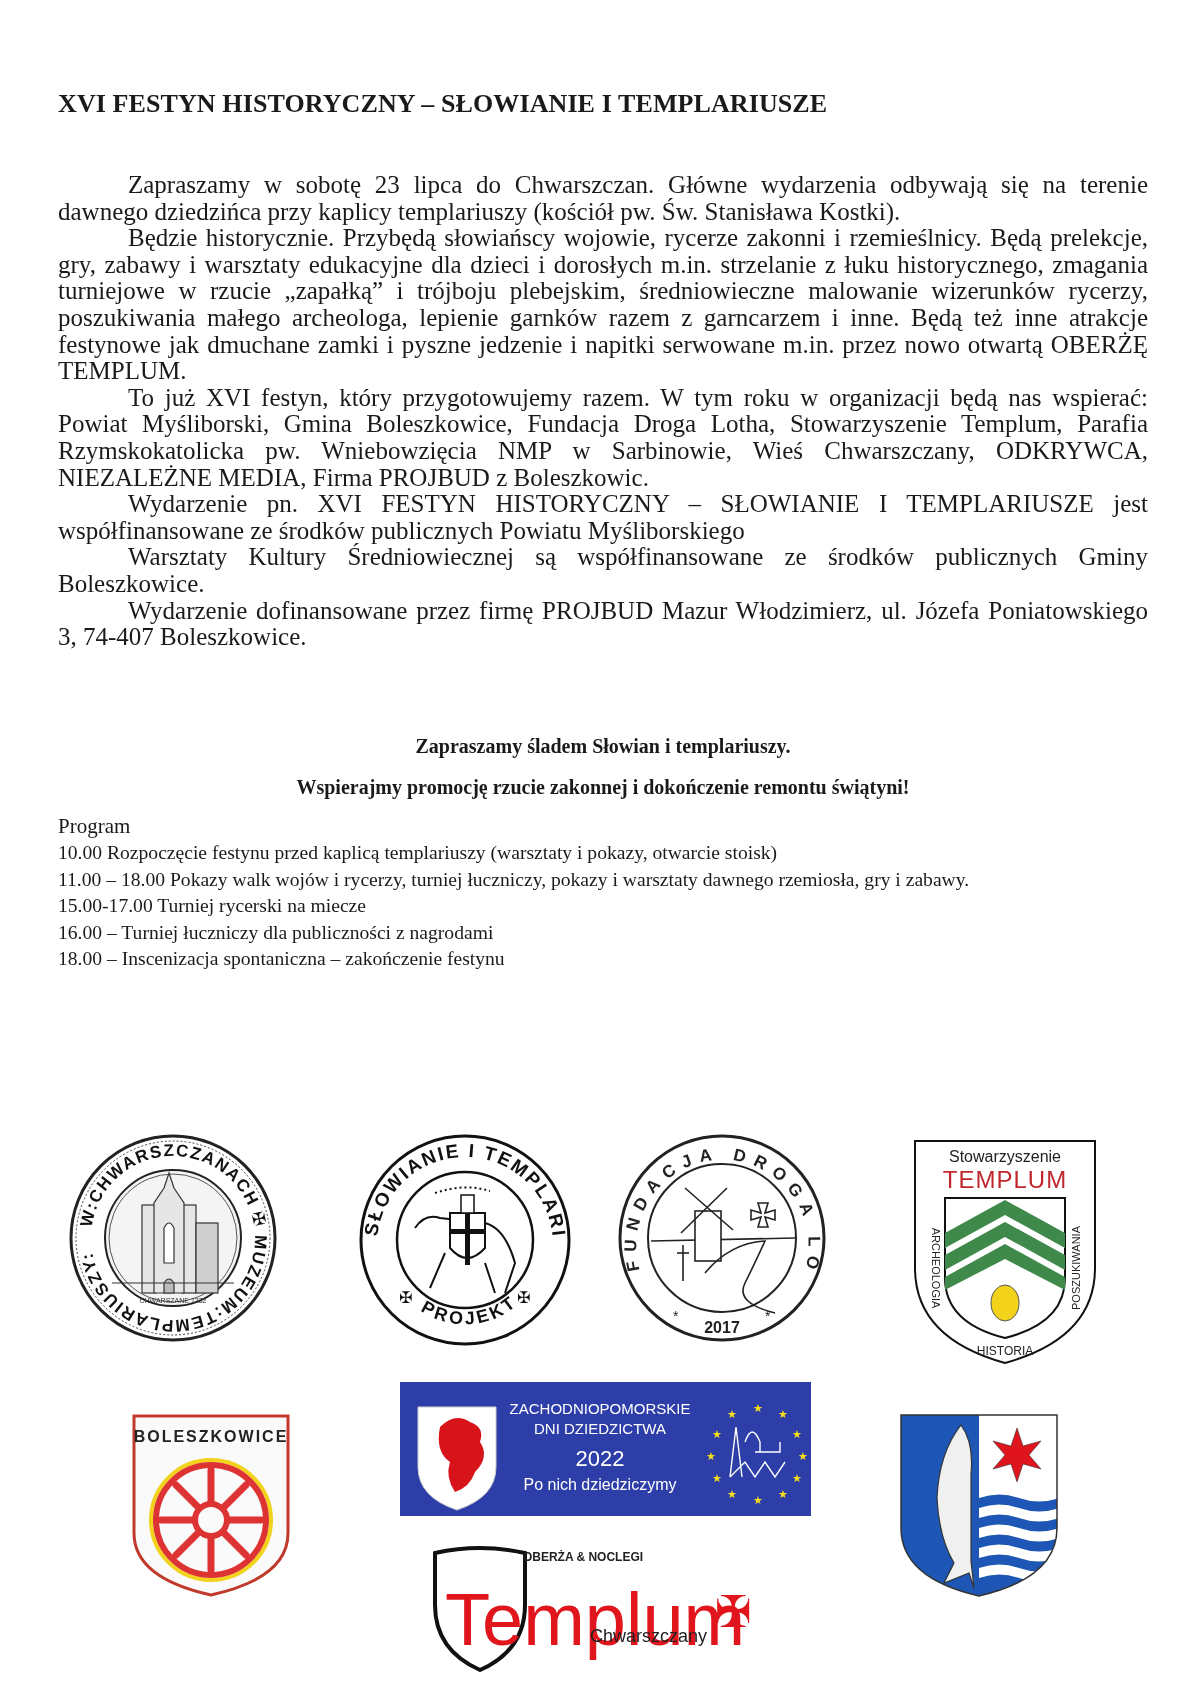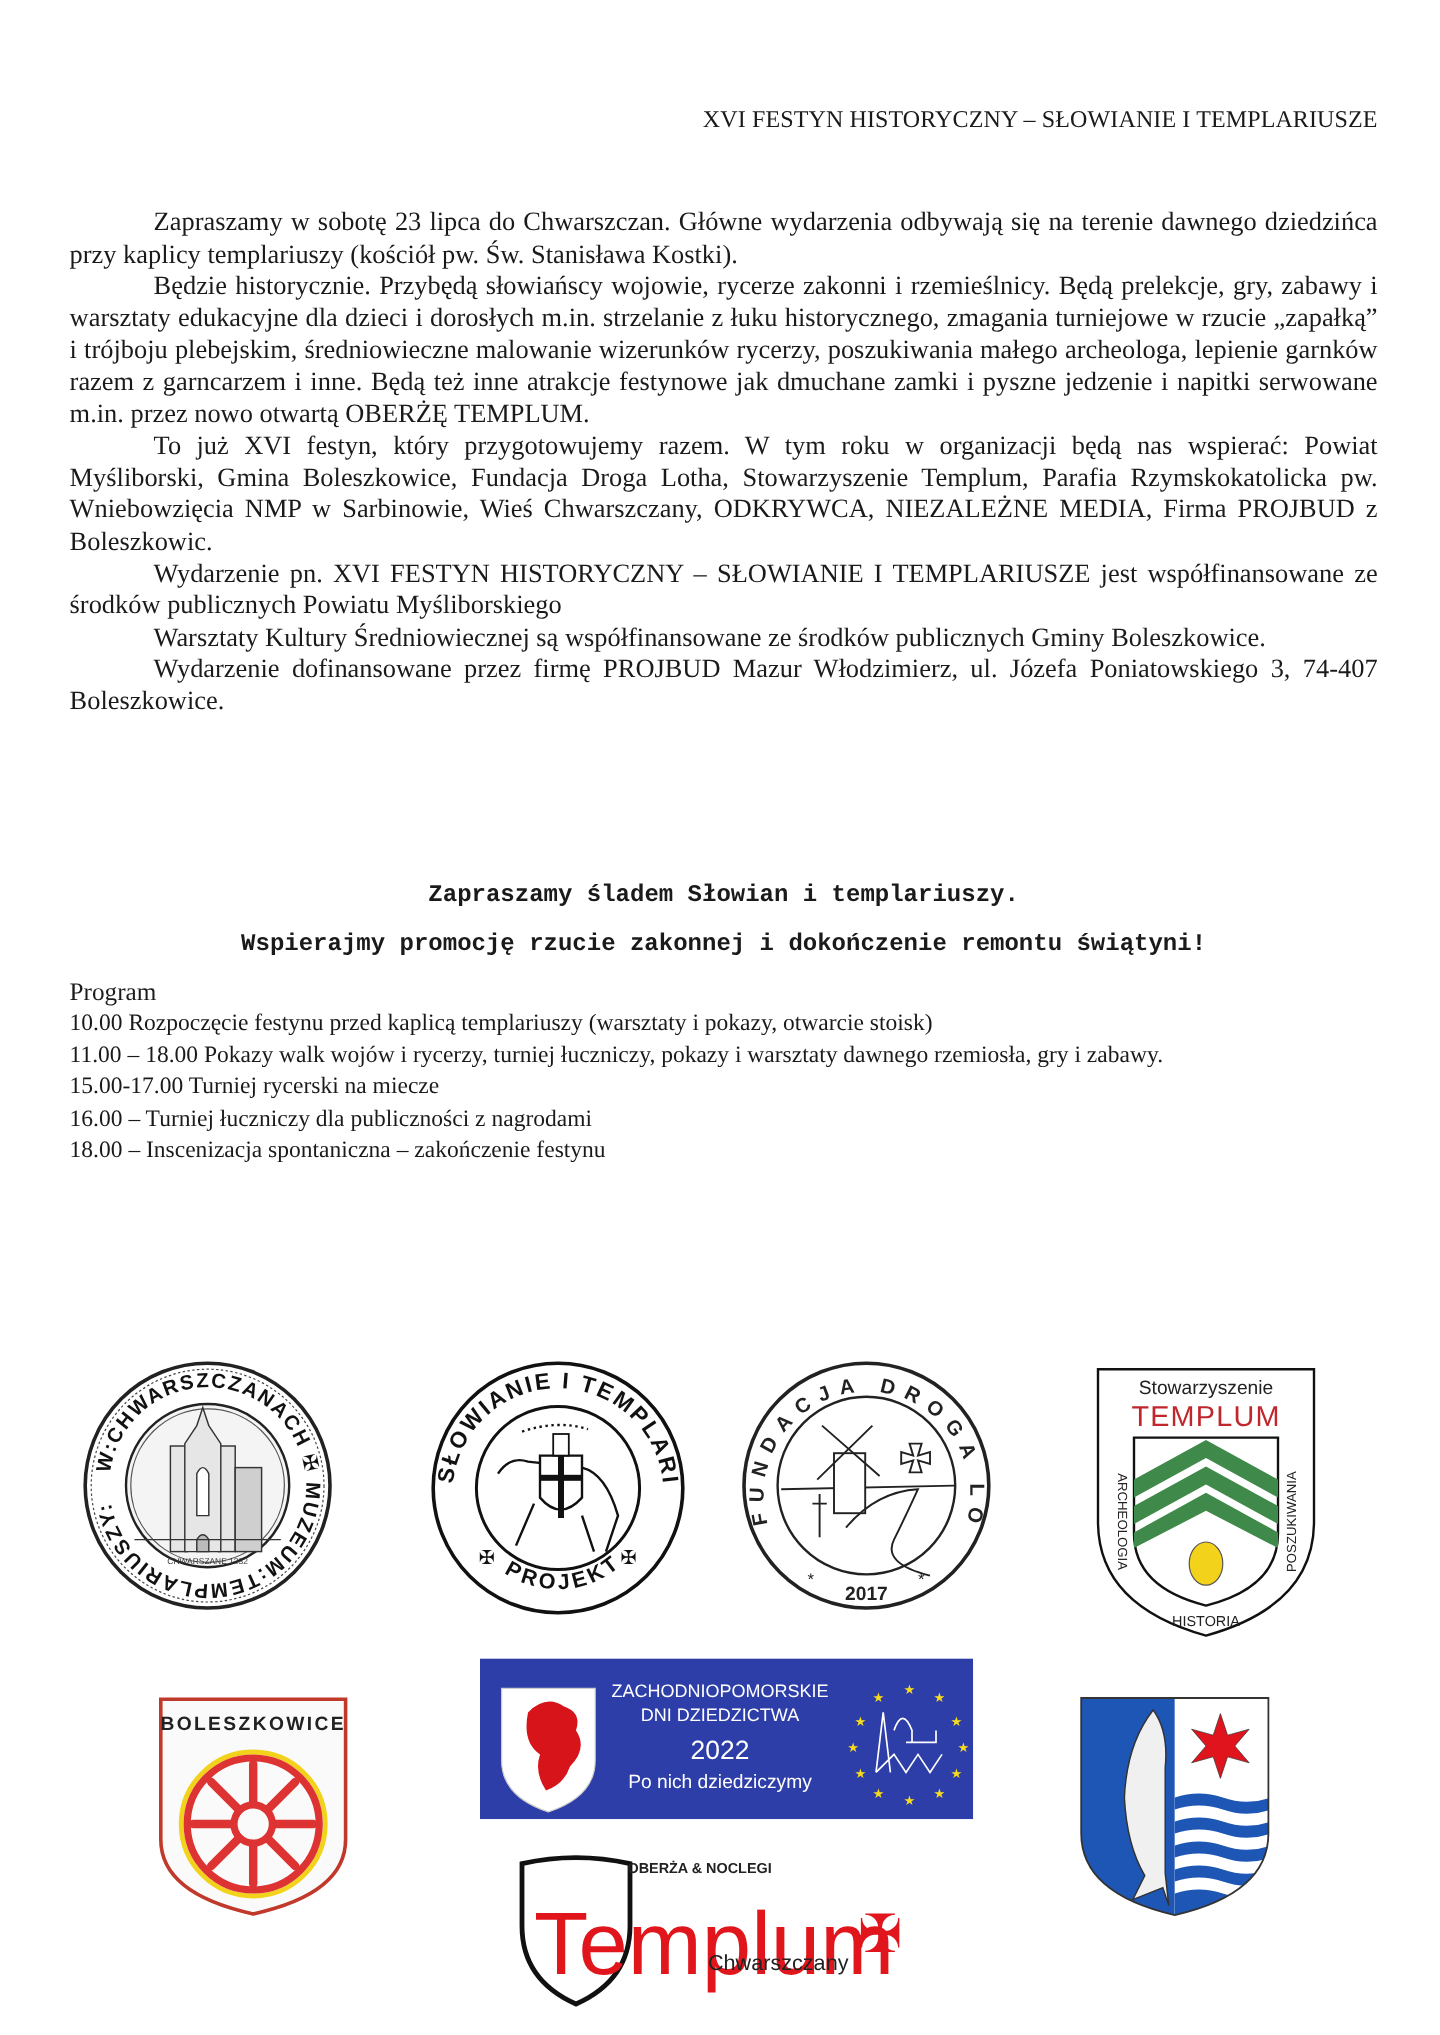--- a/index.html
+++ b/index.html
@@ -1,23 +1,23 @@
 <!DOCTYPE html>
 <html><head>
 <meta charset="utf-8">
 <style>
   html, body { margin: 0; padding: 0; background: #ffffff; }
   body { width: 1200px; height: 1696px; position: relative; overflow: hidden;
          font-family: "Liberation Serif", "DejaVu Serif", serif; color: #1a1a1a; }
   .page { position: absolute; left: 58px; top: 0; width: 1090px; }
-  .title { position: absolute; top: 89px; left: 0; width: 1090px; text-align: right;
-           font-weight: normal; font-size: 20px; letter-spacing: 0.1px; }
-  .body { position: absolute; top: 172px; left: 0; width: 1090px; font-size: 22px; line-height: 26.6px; }
+  .title { position: absolute; top: 89px; left: 0; width: 1090px; text-align: left;
+           font-weight: bold; font-size: 26px; letter-spacing: 0.1px; }
+  .body { position: absolute; top: 172px; left: 0; width: 1090px; font-size: 25px; line-height: 26.6px; }
   .para { text-align: justify; text-indent: 70px; margin: 0; }
-  .center-bold { position: absolute; left: 0; width: 1090px; text-align: center; font-weight: bold; font-size: 20px; font-family: Liberation Mono, monospace; }
+  .center-bold { position: absolute; left: 0; width: 1090px; text-align: center; font-weight: bold; font-size: 20px; }
   .prog { position: absolute; top: 812px; left: 0; width: 1090px; font-size: 19.6px; line-height: 26.6px; }
   .prog-head { font-weight: normal; font-size: 21px; line-height: 28px; }
   .prog-item { margin: 0; text-align: justify; }
   .logo { position: absolute; }
   svg text { font-family: "Liberation Sans", "DejaVu Sans", sans-serif; }
 </style>
 </head>
 <body>
 
 <div class="page">

